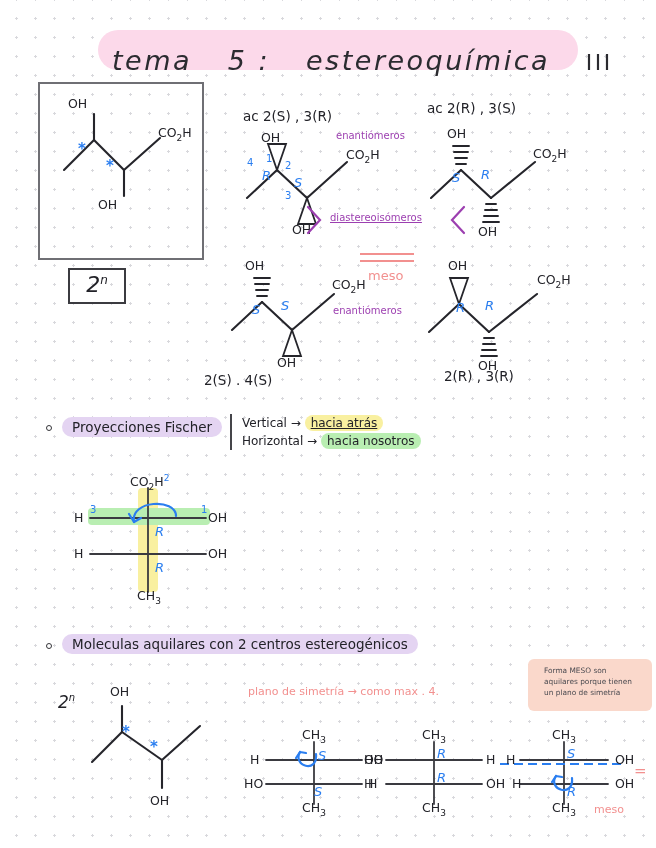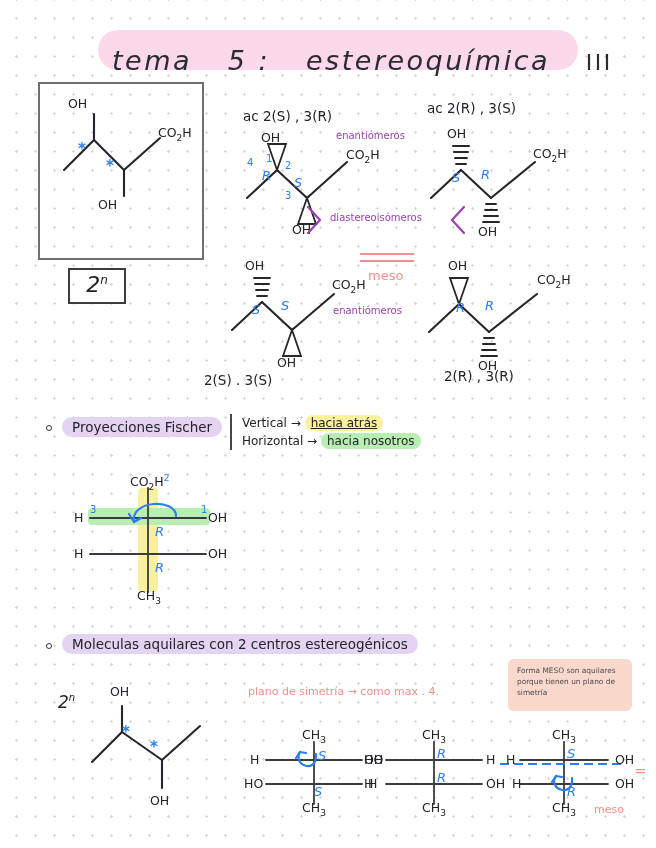--- a/index.html
+++ b/index.html
@@ -76,22 +76,22 @@
   .hl-yellow {
     background: #f9f0a0; border-radius: 8px; padding: 1px 6px; text-decoration: underline;
   }
   .hl-green {
     background: #b9eeb2; border-radius: 8px; padding: 1px 6px;
   }
   .rule-txt { font-size: 12px; color: #222228; white-space: nowrap; }
 
   
   #meso-note {
-    left: 508px; top: 659px; width: 124px; height: 52px;
-    background: #fad8cb; border-radius: 6px; padding: 6px 9px;
+    left: 528px; top: 659px; width: 124px; height: 52px;
+    background: #fad8cb; border-radius: 6px; padding: 6px 16px;
   }
   #meso-note p {
     font-size: 7.4px; line-height: 11px; color: #4a4a50;
   }
   .vbar { width: 1.8px; background: #45454a; }
   .dash-blue { stroke: #2a7ef0; stroke-width: 2; stroke-dasharray: 9 5; }
   .eqsign { color: #f2908f; font-size: 15px; letter-spacing: -1px; }
 </style>
 </head>
 <body>
@@ -178,21 +178,21 @@
     <span>CO</span><sub>2</sub><span>H</span>
   </div>
   <div class="abs cfg" style="left:452px; top:170px;">S</div>
   <div class="abs cfg" style="left:481px; top:167px;">R</div>
 
   <div class="abs ann-purple" style="left:336px; top:130px;">enantiómeros</div>
 
   <svg class="abs" style="left:305px; top:205px;" width="20" height="30" viewBox="0 0 20 30">
     <path d="M 3 2 L 15 15 L 3 28" stroke="#9c3fb0" stroke-width="2.2" fill="none" stroke-linecap="round"></path>
   </svg>
-  <div class="abs ann-purple" style="left:330px; top:212px;">diastereoisómeros</div>
+  <div class="abs ann-purple" style="left:330px; top:212px;text-decoration:underline;">diastereoisómeros</div>
   <svg class="abs" style="left:447px; top:205px;" width="20" height="30" viewBox="0 0 20 30">
     <path d="M 17 2 L 5 15 L 17 28" stroke="#9c3fb0" stroke-width="2.2" fill="none" stroke-linecap="round"></path>
   </svg>
 
   <svg class="abs" style="left:358px; top:250px;" width="60" height="18" viewBox="0 0 60 18">
     <line x1="2" y1="4" x2="56" y2="4" stroke="#f2908f" stroke-width="1.8"></line>
     <line x1="2" y1="11" x2="56" y2="11" stroke="#f2908f" stroke-width="1.8"></line>
   </svg>
   <div class="abs ann-pink" style="left:368px; top:268px;">meso</div>
   <div class="abs ann-purple" style="left:333px; top:305px;">enantiómeros</div>
@@ -209,21 +209,21 @@
     </g>
     <polygon class="wedge-open" points="64,70 55,96 73,96"></polygon>
   </svg>
   <div class="abs lbl" style="left:245px; top:258px;">OH</div>
   <div class="abs lbl" style="left:277px; top:355px;">OH</div>
   <div class="abs lbl" style="left:332px; top:277px;">
     <span>CO</span><sub>2</sub><span>H</span>
   </div>
   <div class="abs cfg" style="left:252px; top:302px;">S</div>
   <div class="abs cfg" style="left:281px; top:298px;">S</div>
-  <div class="abs lbl lbl-big" style="left:204px; top:372px;">2(S) . 3(S)</div>
+  <div class="abs lbl lbl-big" style="left:204px; top:372px;">2(S) . 4(S)</div>
 
   <svg class="abs" style="left:425px; top:262px;" width="140" height="100" viewBox="0 0 140 100">
     <path class="bond" d="M 34 42 L 4 70"></path>
     <path class="bond" d="M 34 42 L 64 70"></path>
     <path class="bond" d="M 64 70 L 112 32"></path>
     <polygon class="wedge-open" points="34,42 25,16 43,16"></polygon>
     <g>
       <line class="hashline" x1="59" y1="76" x2="69" y2="76"></line>
       <line class="hashline" x1="58" y1="82" x2="70" y2="82"></line>
       <line class="hashline" x1="57" y1="88" x2="71" y2="88"></line>

